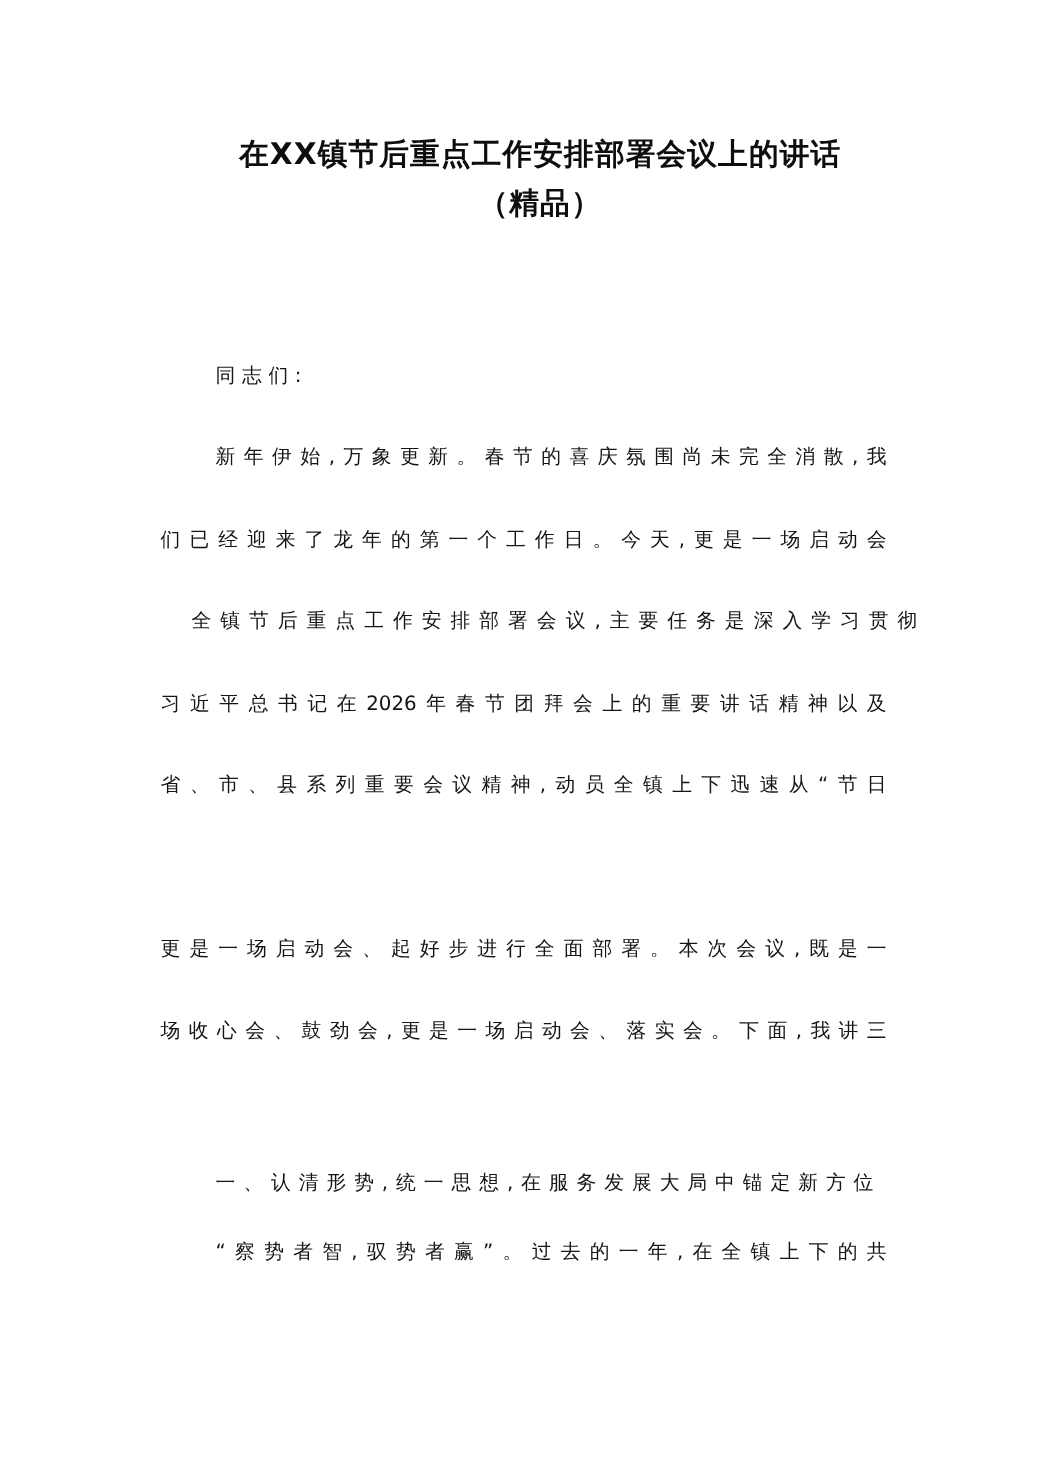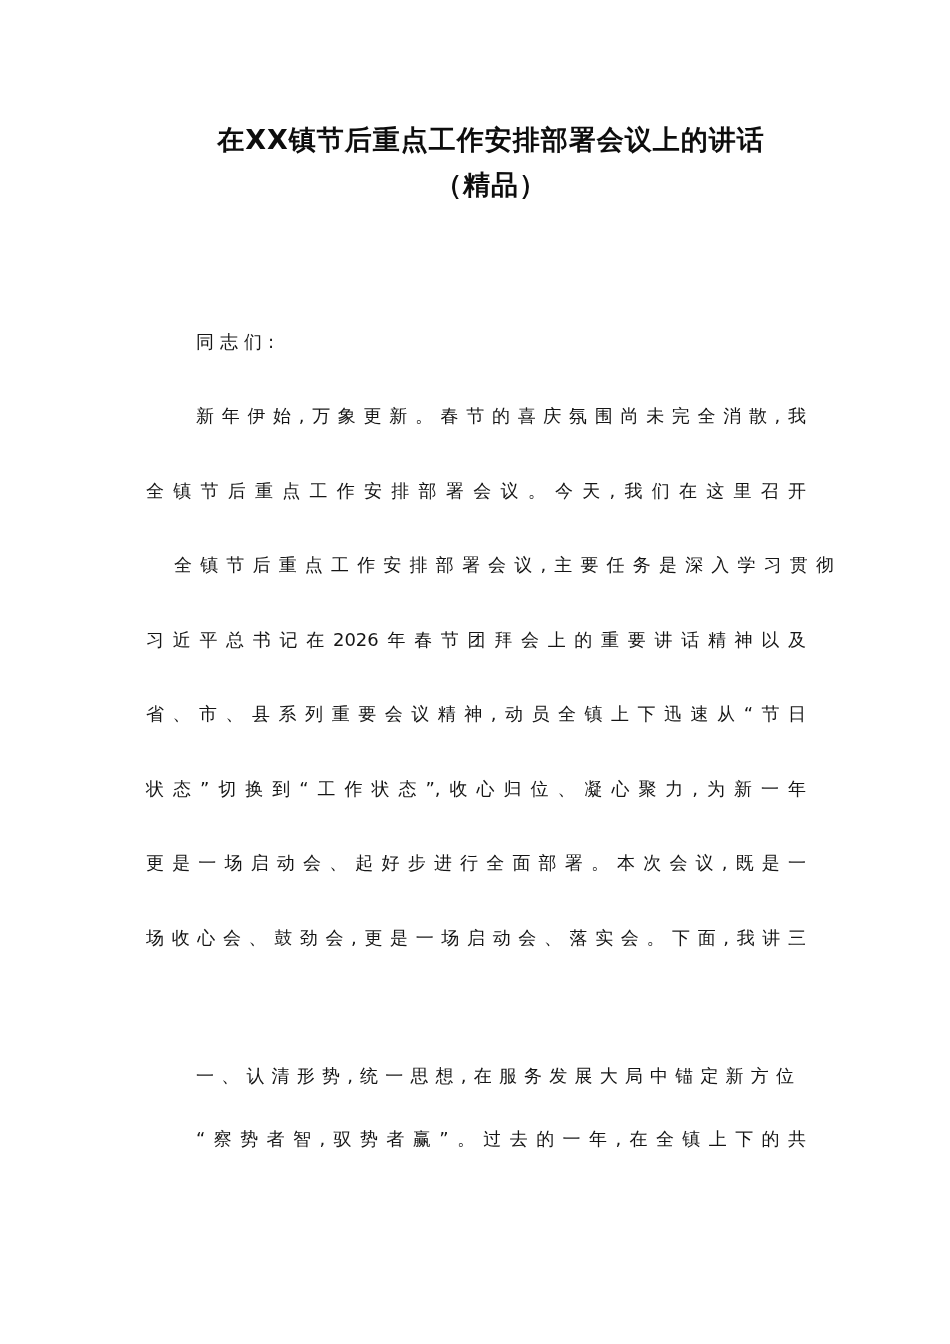--- a/index.html
+++ b/index.html
@@ -56,23 +56,22 @@
 </head>
 <body>
 
 <div class="page">
   <div class="title title-main">在XX镇节后重点工作安排部署会议上的讲话</div>
   <div class="title title-sub">（精品）</div>
 
   <div class="line indent short" style="top:326px;">同志们:</div>
 
   <div class="line indent" style="top:400px;">新年伊始,万象更新。春节的喜庆氛围尚未完全消散,我</div>
-  <div class="line" style="top:475px;">全镇节后重点工作安排部署会议。今天,我们在这里召开</div>
+  <div class="line" style="top:475px;">们已经迎来了龙年的第一个工作日。今天,更是一场启动会</div>
   <div class="line" style="top:549px;margin-left:28px;">全镇节后重点工作安排部署会议,主要任务是深入学习贯彻</div>
   <div class="line" style="top:624px;">习近平总书记在2026年春节团拜会上的重要讲话精神以及</div>
   <div class="line" style="top:698px;">省、市、县系列重要会议精神,动员全镇上下迅速从“节日</div>
-  <div class="line" style="top:773px;">状态”切换到“工作状态”,收心归位、凝心聚力,为新一年</div>
   <div class="line" style="top:847px;">更是一场启动会、起好步进行全面部署。本次会议,既是一</div>
   <div class="line" style="top:922px;">场收心会、鼓劲会,更是一场启动会、落实会。下面,我讲三</div>
 
   <div class="line indent heading" style="top:1018px; width:598px;margin-top:42px;">一、认清形势,统一思想,在服务发展大局中锚定新方位</div>
   <div class="line indent" style="top:1123px; left:196px; width:610px;">“察势者智,驭势者赢”。过去的一年,在全镇上下的共</div>
 </div>
 
 </body></html>

